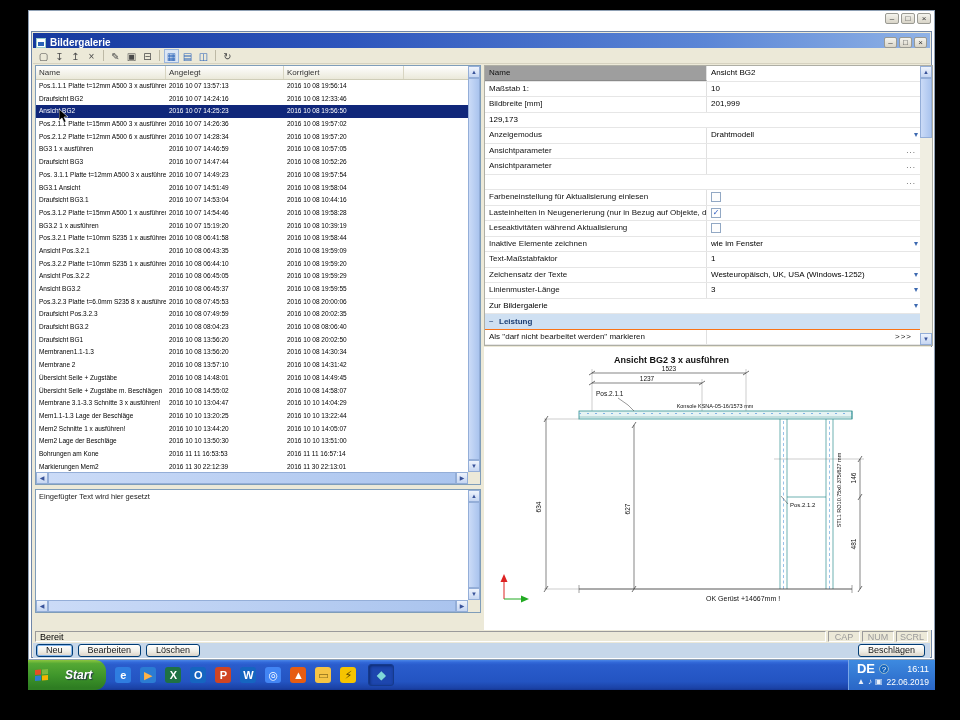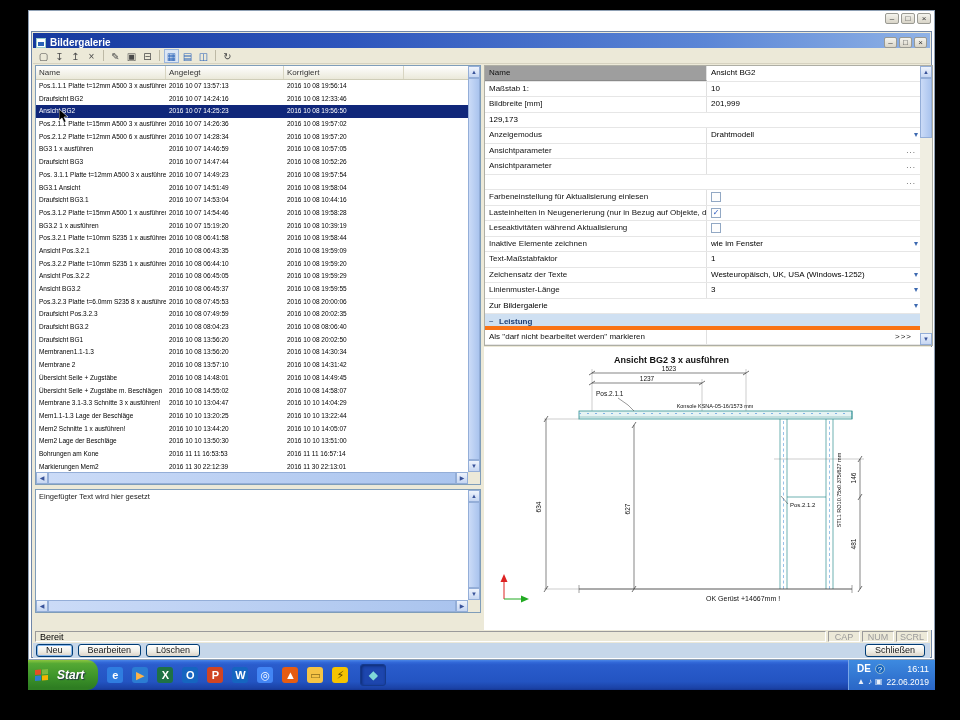--- a/index.html
+++ b/index.html
@@ -62,21 +62,21 @@
   .prop-rows{position:absolute;left:0;top:0;right:12px;bottom:0;font-size:8px;overflow:hidden}
   .prop-row{display:flex;height:15.5px;line-height:14.5px;border-bottom:1px solid #e6e6e6}
   .prop-label{width:222px;padding:0 4px;border-right:1px solid #e0e0e0;white-space:nowrap;overflow:hidden;color:#111;flex:none}
   .prop-label.dark{background:#9e9e9e;border-bottom:1px solid #8a8a8a}
   .prop-value{flex:1;display:flex;align-items:center;padding:0 4px;position:relative;white-space:nowrap;overflow:hidden}
   .dd{position:absolute;right:2px;top:0;color:#3c69b0;font-size:8px}
   .dots{position:absolute;right:4px;top:0;color:#333;letter-spacing:1px}
   .cb{width:10px;height:10px;border:1px solid #92a8c4;background:#fdfdfd;display:inline-block;
       font-size:8px;line-height:8px;color:#2a58c0;text-align:center}
   .prop-section{height:15.5px;line-height:15.5px;background:#cfe0f2;color:#1c3e74;font-weight:bold;
-                padding-left:14px;position:relative;border-bottom:4px solid #f97316}
+                padding-left:14px;position:relative;border-bottom:1px solid #f97316}
   .prop-section::before{content:"−";position:absolute;left:4px;top:0;font-weight:normal;color:#1c3e74}
   .val.action{margin-left:auto;letter-spacing:1px;color:#222;padding-right:4px}
 
   
   .drawing-panel{position:absolute;left:452px;top:315px;width:449px;height:283px;background:#fff}
 
   
   .statusbar{position:absolute;left:1px;right:1px;top:598px;height:13px;background:#ece9d8;
              display:flex;align-items:center;font-size:9px}
   .status-main{flex:1;height:11px;line-height:10px;padding-left:4px;margin:0 2px;
@@ -86,34 +86,34 @@
   .buttonbar{position:absolute;left:1px;right:1px;top:611px;height:15px;background:#c6d7ea;
              display:flex;align-items:center;gap:5px;padding-left:3px}
   .xp-btn{height:13px;padding:0 9px;font-size:9px;line-height:11px;color:#1a1a1a;
           background:linear-gradient(#ffffff,#f0efe8 55%,#dcd4c8);border:1px solid #003c74;border-radius:3px}
   .xp-btn.primary{box-shadow:0 0 0 1px #8ab8ec inset}
   .xp-btn.close-btn{margin-left:auto;margin-right:5px}
 
   
   .taskbar{position:absolute;left:0;top:650px;width:907px;height:30px;display:flex;align-items:center;
            background:linear-gradient(180deg,#4a86e8 0%,#3268d8 8%,#2a5ccc 16%,#2354c2 72%,#1b42a6 94%,#143693 100%)}
-  .start-btn{height:30px;padding:0 14px 0 7px;border-radius:0 11px 11px 0;display:flex;align-items:center;gap:8px;
+  .start-btn{height:30px;padding:0 14px 0 7px;border-radius:0 11px 11px 0;display:flex;align-items:center;gap:16px;
              background:linear-gradient(180deg,#8cc63f 0%,#55a934 12%,#3d942a 55%,#2e7d22 92%);
              color:#fff;font-weight:bold;font-style:italic;font-size:12px;text-shadow:1px 1px 1px #234}
   .quicklaunch{display:flex;gap:9px;margin-left:9px;align-items:center}
   .ql{width:16px;height:16px;border-radius:3px;font-size:11px;line-height:16px;text-align:center;
       color:#fff;font-weight:bold;flex:none}
   .active-task{width:26px;height:22px;margin-left:12px;border-radius:3px;display:flex;align-items:center;
                justify-content:center;background:#1d46ae;border:1px solid #153a8c;box-shadow:inset 1px 1px 3px #0d2a70;
                color:#7fd8d8;font-size:12px}
   .tray{margin-left:auto;height:30px;padding:2px 6px 2px 8px;min-width:76px;color:#fff;
         background:linear-gradient(180deg,#3d8ae0,#2a66c6);border-left:1px solid #7aa6e8;
         display:flex;flex-direction:column;justify-content:space-between}
   .tray-row{display:flex;align-items:center;gap:4px;height:13px}
-  .tray-lang{font-size:10px;font-weight:bold}
+  .tray-lang{font-size:13px;font-weight:bold}
   .tray-help{width:10px;height:10px;border-radius:50%;background:#1565c0;border:1px solid #9bc;
              color:#fff;font-size:8px;line-height:9px;text-align:center}
   .tray-time{margin-left:auto;font-size:9px}
   .tray-icons{display:flex;gap:3px;font-size:8px;line-height:10px}
   .tray-ic{opacity:.9}
   .tray-date{margin-left:auto;font-size:8.5px}
 
   .cursor{position:absolute;left:31px;top:99px;z-index:9}
 </style>
 </head>
@@ -539,21 +539,21 @@
           <span class="status-main">Bereit</span>
           <span class="status-flag">CAP</span>
           <span class="status-flag">NUM</span>
           <span class="status-flag">SCRL</span>
         </div>
 
         <div class="buttonbar">
           <button class="xp-btn primary">Neu</button>
           <button class="xp-btn">Bearbeiten</button>
           <button class="xp-btn">Löschen</button>
-          <button class="xp-btn close-btn">Schließen</button>
+          <button class="xp-btn close-btn">Beschlägen</button>
         </div>
       </div>
     </div>
 
     <div class="taskbar">
       <div class="start-btn">
         <svg width="14" height="13" viewBox="0 0 14 13">
           <rect x="0" y="1" width="6" height="5" fill="#e34f26" transform="skewY(-4)"></rect>
           <rect x="7" y="1" width="6" height="5" fill="#7cbb3f" transform="skewY(-4)"></rect>
           <rect x="0" y="7" width="6" height="5" fill="#2d7dd2" transform="skewY(-4)"></rect>

